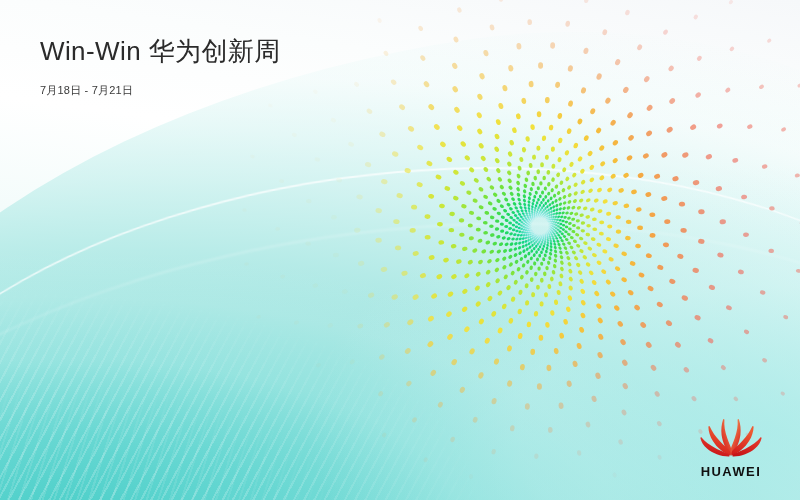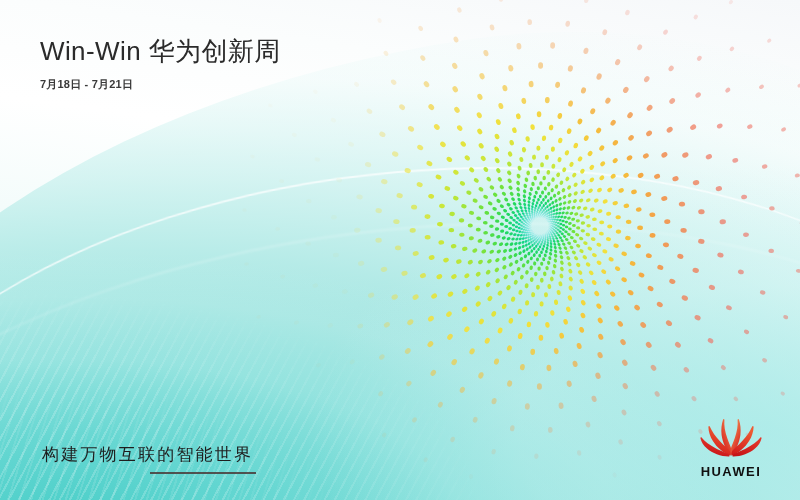--- a/index.html
+++ b/index.html
@@ -154,23 +154,23 @@
   }
   .brand-title {
     font-size: 26px;
     font-weight: 400;
     letter-spacing: 0.4px;
     color: #2b2b2b;
     line-height: 1.05;
     white-space: nowrap;
   }
   .brand-dates {
-    margin-top: 12px;
+    margin-top: 18px;
     font-size: 11px;
-    font-weight: 700;
+    font-weight: 400;
     letter-spacing: 0.2px;
     color: #3a3a3a;
     white-space: nowrap;
   }
 
   .headline {
     position: absolute;
     left: 108px;
     top: 186px;
     z-index: 6;
@@ -1247,24 +1247,20 @@
       <ellipse cx="686.13" cy="-28.77" rx="1.76" ry="2.29" transform="rotate(1469.6 686.13 -28.77)" fill="rgb(238,111,98)" fill-opacity="0.110"></ellipse>
     </svg>
 
   <div class="brand-block">
     <div class="brand-title">Win-Win 华为创新周</div>
     <div class="brand-dates">7月18日 - 7月21日</div>
   </div>
 
 
 
-  <div class="tagline-block">
-    <div class="tagline">构建万物互联的智能世界</div>
-    <div class="tagline-rule"></div>
-  </div>
 
   <div class="huawei-logo">
     <svg class="huawei-mark" width="62" height="40" viewBox="0 0 62 40" xmlns="http://www.w3.org/2000/svg">
       <defs>
         <linearGradient id="pOut" x1="0" y1="1" x2="0.4" y2="0">
           <stop offset="0" stop-color="#c20f15"></stop>
           <stop offset="1" stop-color="#e4362a"></stop>
         </linearGradient>
         <linearGradient id="pMid" x1="0" y1="1" x2="0.3" y2="0">
           <stop offset="0" stop-color="#cf1418"></stop>

